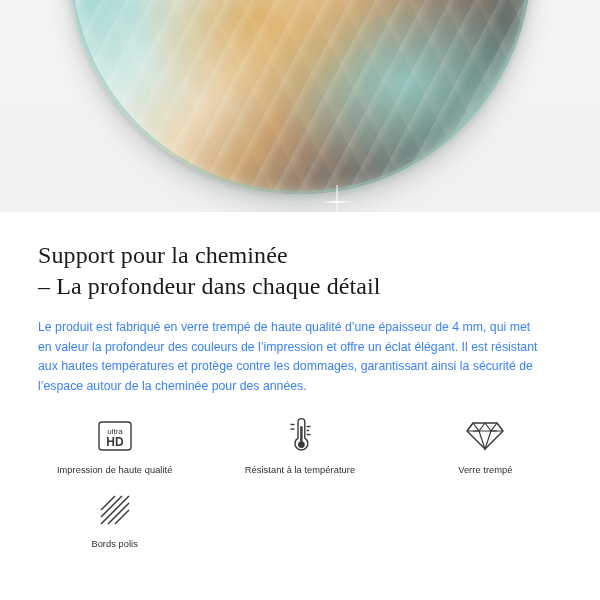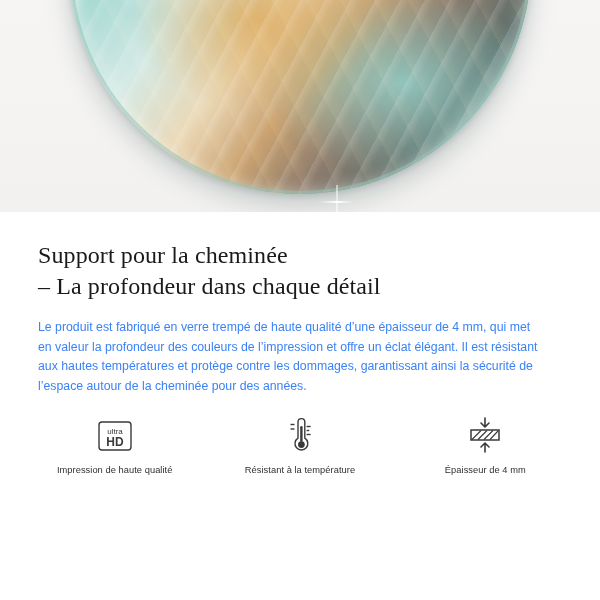--- a/index.html
+++ b/index.html
@@ -218,28 +218,42 @@
           <line x1="21.6" y1="14.5" x2="24.2" y2="14.5"></line>
           <line x1="21.6" y1="18.5" x2="25.6" y2="18.5"></line>
           <line x1="5.5" y1="8.5" x2="9.5" y2="8.5"></line>
           <line x1="5.5" y1="13" x2="9.5" y2="13"></line>
         </svg>
       </div>
       <div class="feature-label">Résistant à la température</div>
     </div>
 
 
-
-
-    <div class="feature">
-      <div class="feature-icon">
-        <svg width="40" height="40" viewBox="0 0 40 40">
-          <path d="M20 2v8M16 7l4 4 4-4" fill="none" stroke="#3a3a3a" stroke-width="1.6" stroke-linecap="round" stroke-linejoin="round"></path>
-          <rect x="6" y="14" width="28" height="10" fill="none" stroke="#3a3a3a" stroke-width="1.5"></rect>
-          <path d="M7 23.5 L16 14.5 M13 23.5 L22 14.5 M19 23.5 L28 14.5 M25 23.5 L33 15" stroke="#3a3a3a" stroke-width="1.1"></path>
-          <path d="M20 36v-8M16 31l4-4 4 4" fill="none" stroke="#3a3a3a" stroke-width="1.6" stroke-linecap="round" stroke-linejoin="round"></path>
-        </svg>
-      </div>
-      <div class="feature-label">Épaisseur de 4 mm</div>
-    </div>
+    <div class="feature">
+      <div class="feature-icon">
+        <svg width="40" height="34" viewBox="0 0 40 34">
+          <path d="M8 4h24l6 8-18 18L2 12 8 4z" fill="none" stroke="#3a3a3a" stroke-width="1.5" stroke-linejoin="round"></path>
+          <path d="M2 12h36" stroke="#3a3a3a" stroke-width="1.2"></path>
+          <path d="M8 4l6 8-6 0" stroke="#3a3a3a" stroke-width="1.2" fill="none"></path>
+          <path d="M32 4l-6 8 6 0" stroke="#3a3a3a" stroke-width="1.2" fill="none"></path>
+          <path d="M14 12l6 18 6-18" stroke="#3a3a3a" stroke-width="1.2" fill="none"></path>
+          <path d="M20 4l-6 8M20 4l6 8" stroke="#3a3a3a" stroke-width="1.2" fill="none"></path>
+        </svg>
+      </div>
+      <div class="feature-label">Verre trempé</div>
+    </div>
+
+    <div class="feature">
+      <div class="feature-icon">
+        <svg width="34" height="34" viewBox="0 0 34 34">
+          <path d="M3 31 L31 3" stroke="#3a3a3a" stroke-width="1.5"></path>
+          <path d="M3 24 L24 3" stroke="#3a3a3a" stroke-width="1.5"></path>
+          <path d="M3 17 L17 3" stroke="#3a3a3a" stroke-width="1.5"></path>
+          <path d="M10 31 L31 10" stroke="#3a3a3a" stroke-width="1.5"></path>
+          <path d="M17 31 L31 17" stroke="#3a3a3a" stroke-width="1.5"></path>
+        </svg>
+      </div>
+      <div class="feature-label">Bords polis</div>
+    </div>
+
 
   </div>
 </div>
 
 </body></html>

